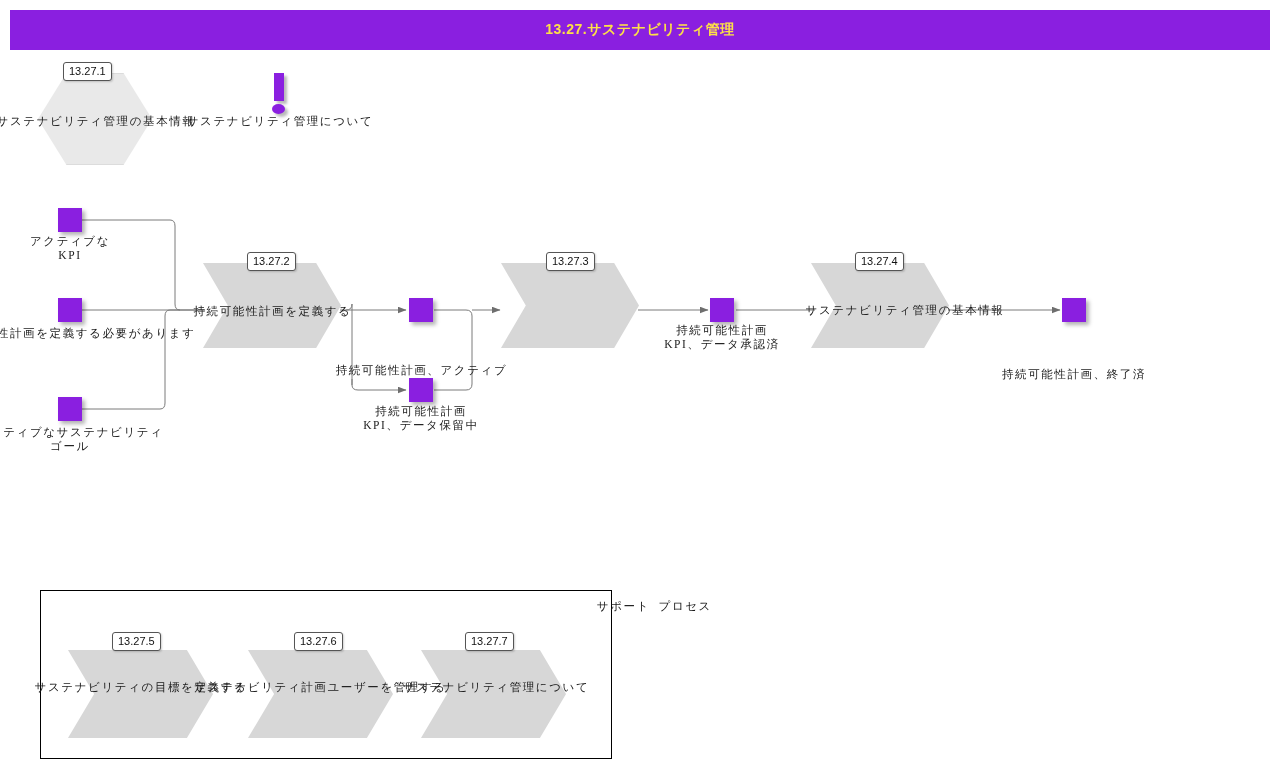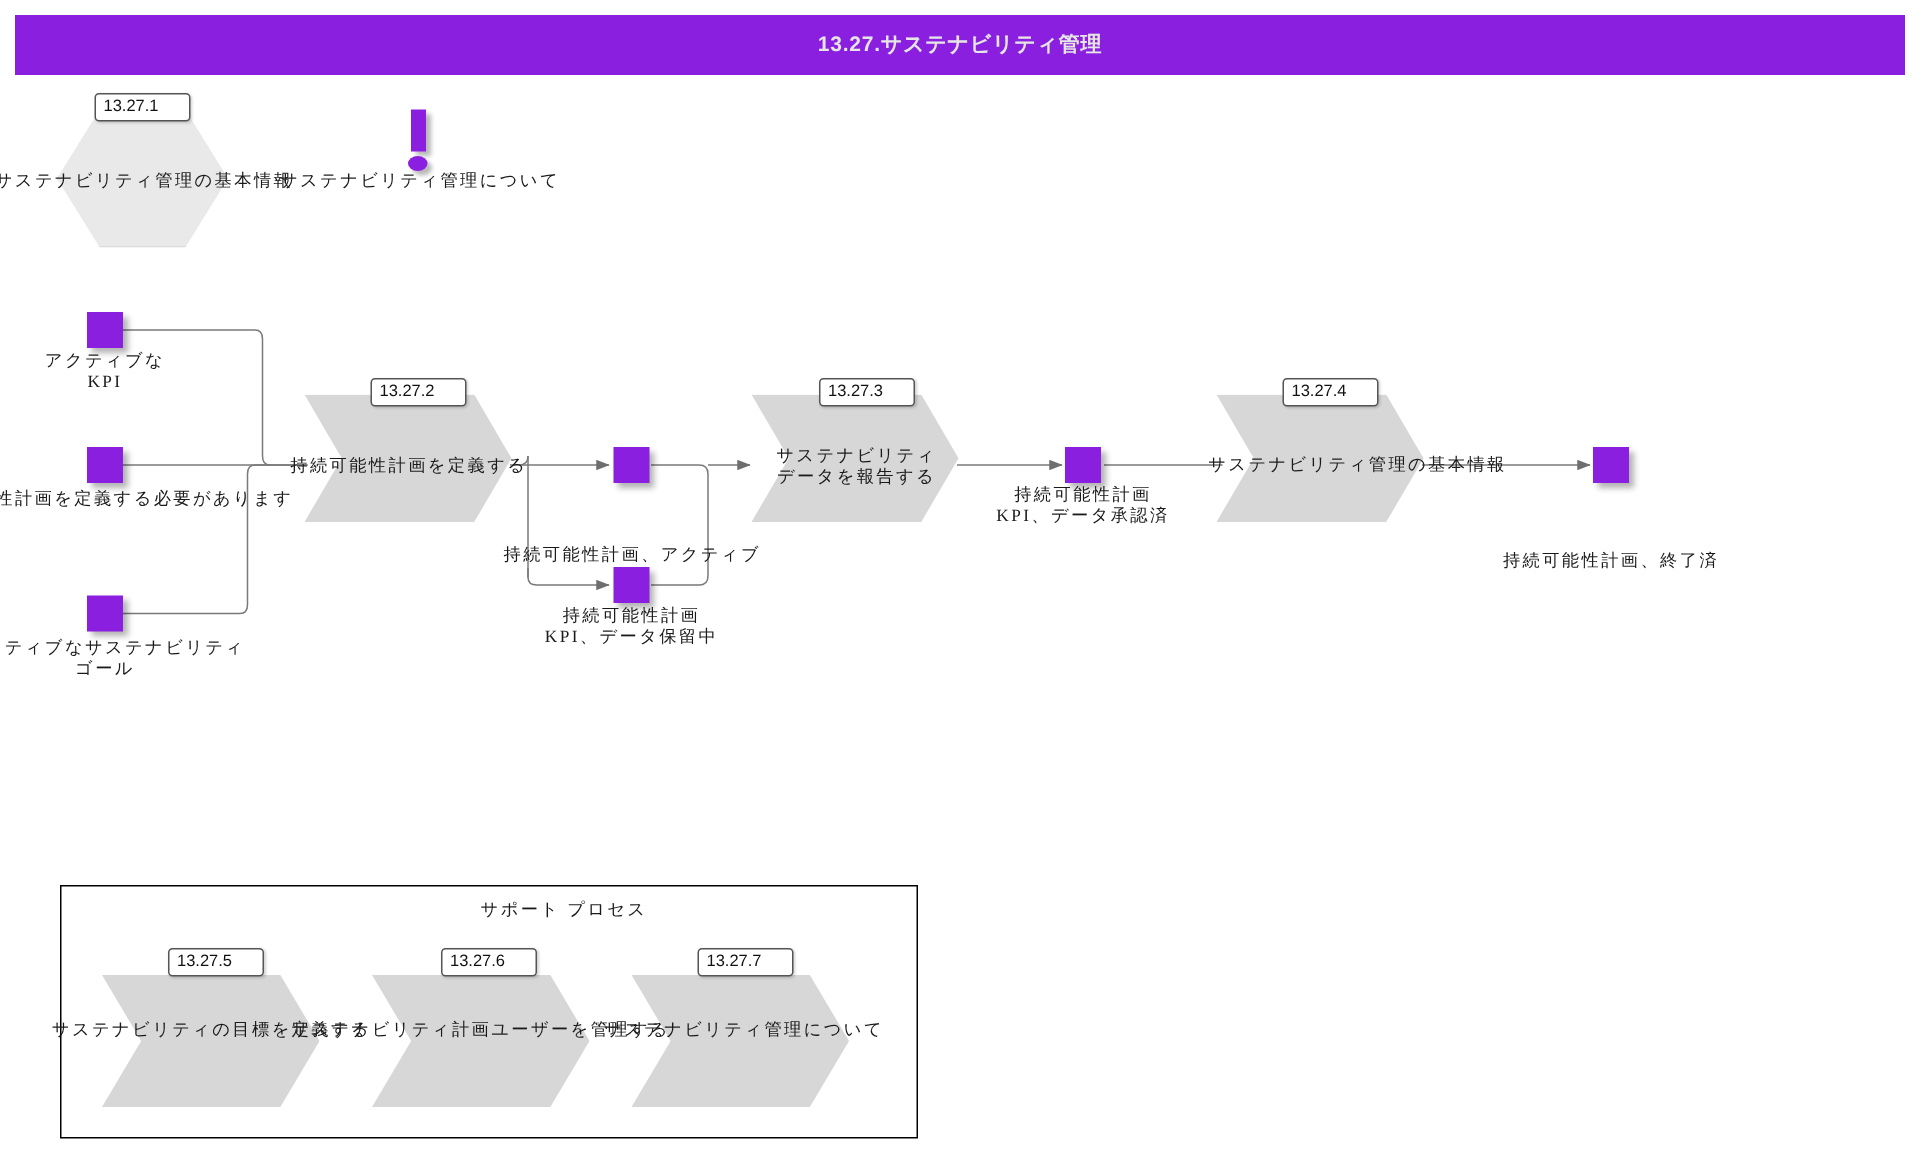--- a/index.html
+++ b/index.html
@@ -22,21 +22,21 @@
     left: 10px;
     top: 10px;
     width: 1260px;
     height: 40px;
     background: #8A1FE0;
     display: flex;
     align-items: center;
     justify-content: center;
   }
   #header-banner .title {
-    color: #e5e5e5;
+    color: #fde047;
     font-size: 14px;
     font-weight: bold;
     letter-spacing: .5px;
     font-family: "Liberation Sans", sans-serif;
     white-space: nowrap;
   }
 
   
   .layer {
     position: absolute;
@@ -71,21 +71,21 @@
 
   
   .badge {
     position: absolute;
     background: #FFFFFF;
     border: 1px solid #555555;
     border-radius: 3px;
     font-family: "Liberation Sans", sans-serif;
     font-size: 11px;
     line-height: 14px;
-    padding: 1px 20px 2px 5px;
+    padding: 1px 5px 2px 5px;
     color: #111111;
     white-space: nowrap;
     box-shadow: 1px 1px 2px rgba(0,0,0,0.18);
     text-align: center;
   }
 
   
   .lbl {
     position: absolute;
     font-size: 11.5px;
@@ -121,23 +121,24 @@
     width: 570px;
     height: 167px;
     border: 1px solid #000000;
     background: transparent;
   }
   #support-title {
     position: absolute;
     left: 40px;
     top: 599px;
     width: 672px;
-    text-align: center;
+    text-align: right;
     font-size: 11.5px;
     letter-spacing: 1.6px;
+    font-family: Liberation Mono, monospace;
   }
 
   svg.lines { position: absolute; left:0; top:0; width:1280px; height:770px; }
 </style>
 </head>
 <body>
 
 <div id="header-banner">
   <span class="title">13.27.サステナビリティ管理</span>
 </div>
@@ -205,22 +206,20 @@
 
   <div class="sq" style="left:409px; top:298px;"></div>
   <div class="lbl" style="left:329px; top:323px; width:185px;margin-top:40px;">持続可能性計画、アクティブ</div>
 
   <div class="sq" style="left:409px; top:378px;"></div>
   <div class="lbl" style="left:341px; top:404px; width:160px;">持続可能性計画
 KPI、データ保留中</div>
 
   <div class="chevron" style="left:501px; top:263px; width:138px; height:85px;"></div>
   <div class="badge" style="left:546px; top:252px;">13.27.3</div>
-  <div class="lbl" style="left:497px; top:297px; width:148px;">サステナビリティ
-データを報告する</div>
 
   <div class="sq" style="left:710px; top:298px;"></div>
   <div class="lbl" style="left:642px; top:323px; width:160px;">持続可能性計画
 KPI、データ承認済</div>
 
   <div class="chevron" style="left:811px; top:263px; width:138px; height:85px;"></div>
   <div class="badge" style="left:855px; top:252px;">13.27.4</div>
   <div class="lbl" style="left:760px; top:303px; width:290px;">サステナビリティ管理の基本情報</div>
 
   <div class="sq" style="left:1062px; top:298px;"></div>

